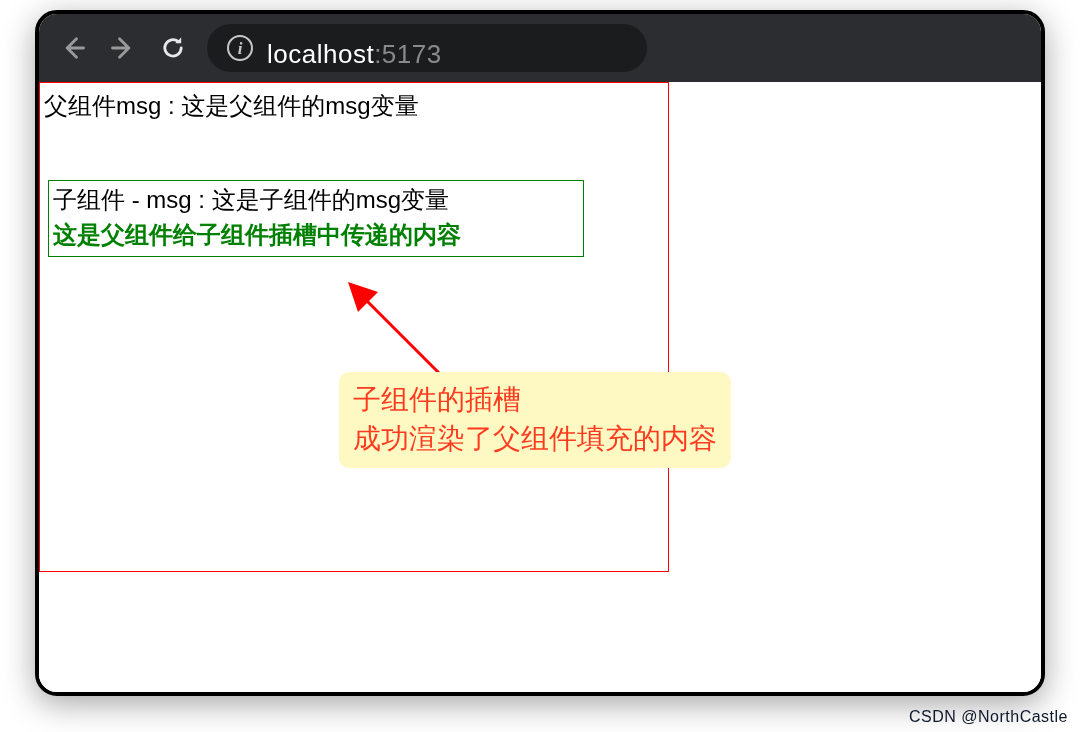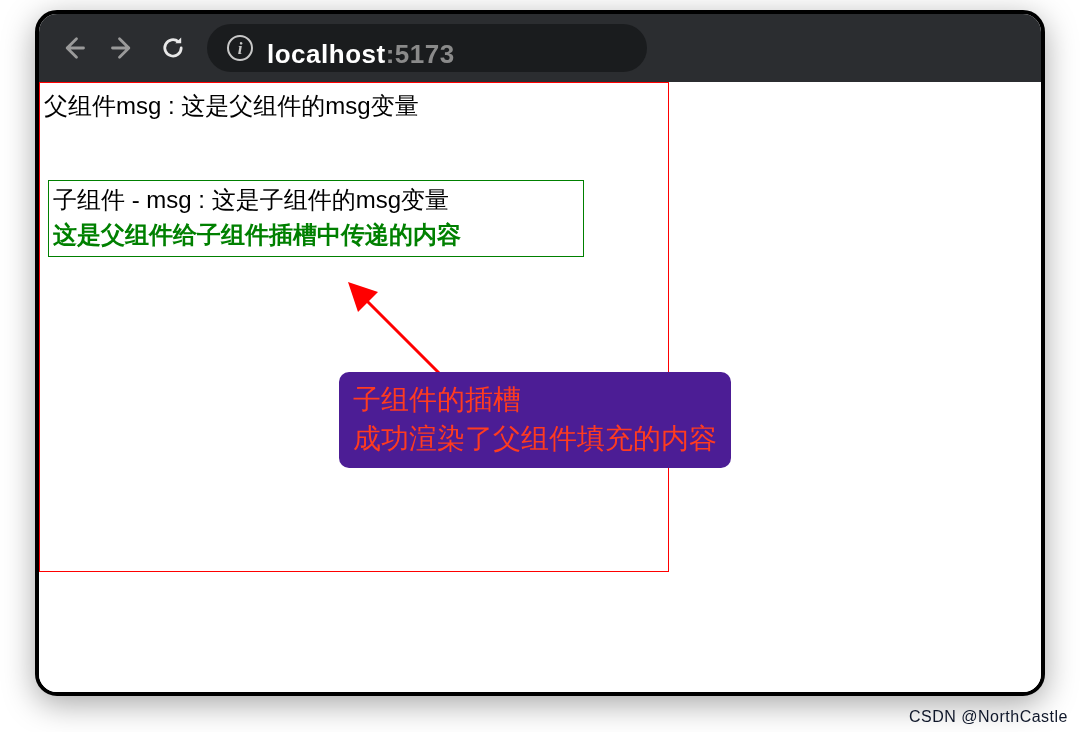--- a/index.html
+++ b/index.html
@@ -66,21 +66,21 @@
       justify-content: center;
       color: #c8c8c8;
       font-family: Georgia, serif;
       font-style: italic;
       font-weight: bold;
       font-size: 17px;
       line-height: 1;
     }
     .url {
       font-size: 26px;
-      font-weight: 700;
+      font-weight: 400;
       letter-spacing: 0.5px;
       margin-top: 12px;
     }
     .url .host {
       color: #ffffff;
     }
     .url .port {
       color: #8a8a8a;
     }
     .page-content {
@@ -116,21 +116,21 @@
       color: #000;
     }
     .slot-content {
       color: #008000;
       font-weight: bold;
     }
     .annotation-box {
       position: absolute;
       top: 290px;
       left: 300px;
-      background: #4c1d95;
+      background: #fef9c3;
       border-radius: 10px;
       padding: 8px 14px 10px;
       font-size: 28px;
       line-height: 1.4;
       color: #ff3b1f;
       font-weight: 500;
     }
     .arrow-svg {
       position: absolute;
       top: 200px;

